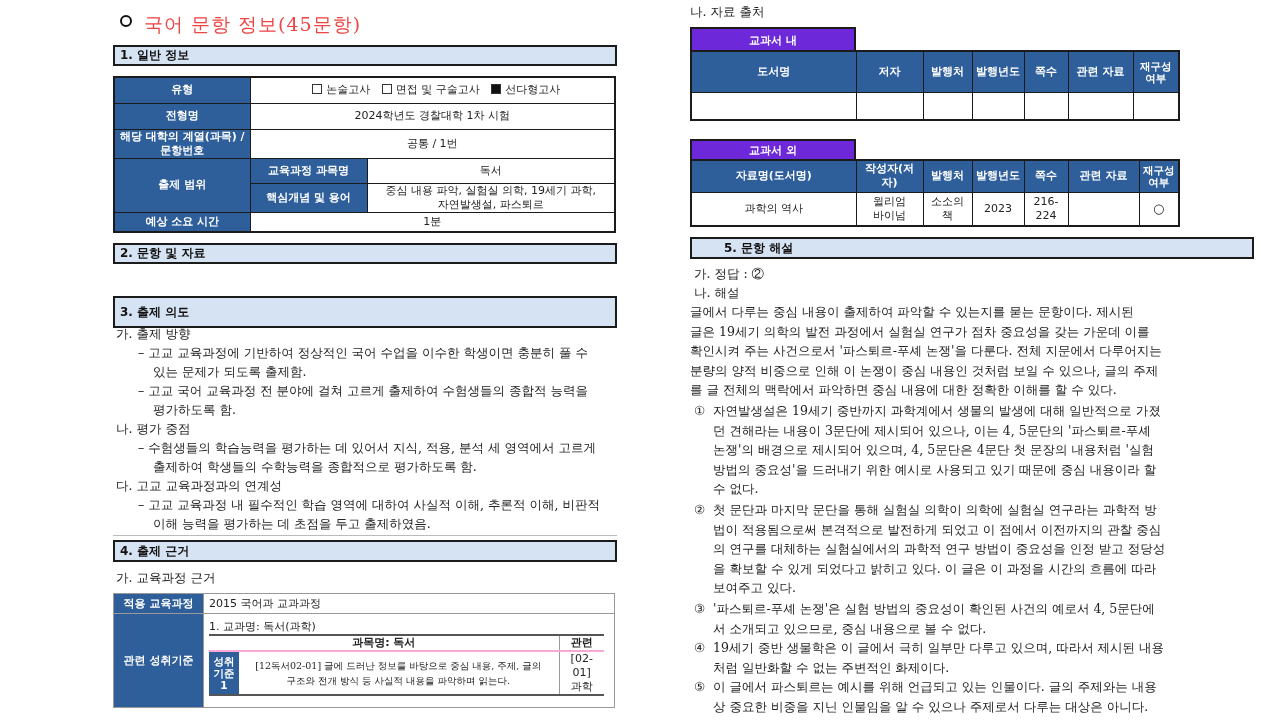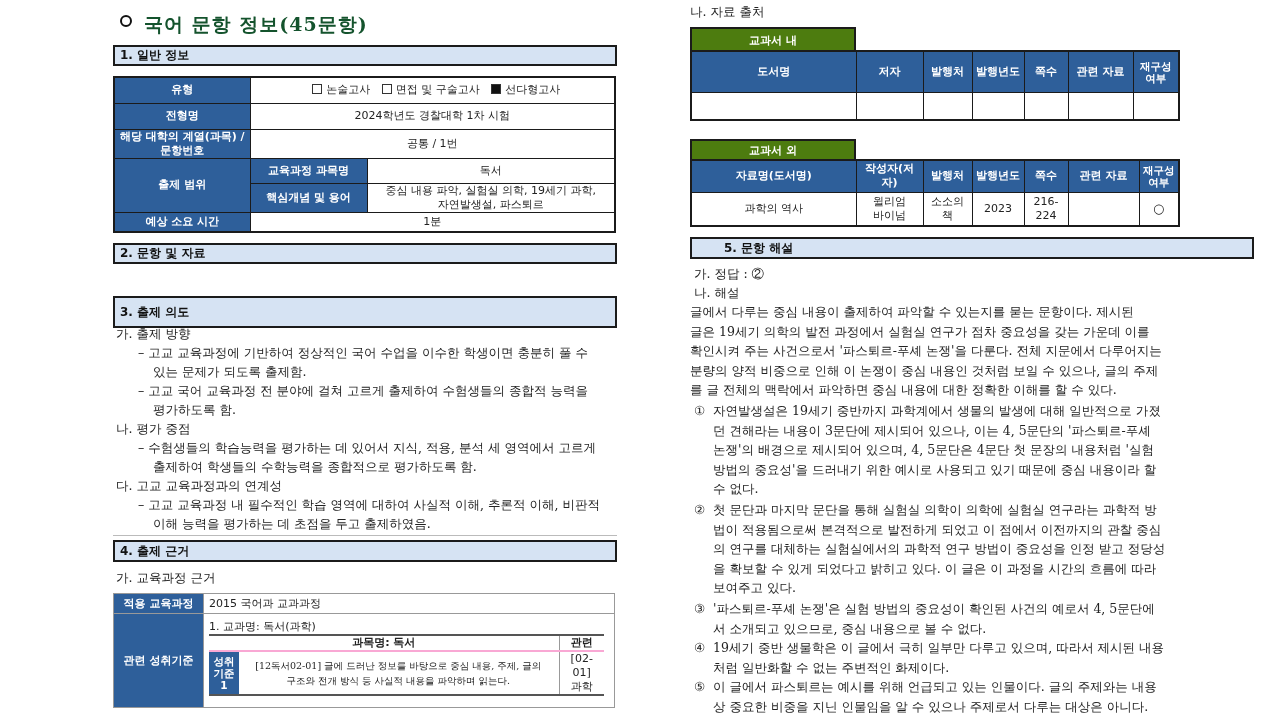--- a/index.html
+++ b/index.html
@@ -4,21 +4,21 @@
 <style>
   html,body{margin:0;padding:0;}
   body{width:1280px;height:720px;background:#ffffff;position:relative;overflow:hidden;
        font-family:"DejaVu Sans","Liberation Sans",sans-serif;color:#222;}
   .page{position:absolute;top:0;background:#fff;}
   .pageL{left:100px;width:540px;height:720px;}
   .pageR{left:668px;width:544px;height:720px;}
   .topstrip{position:absolute;left:668px;top:0;width:544px;height:2px;background:#f2f2f2;}
   .serif{font-family:"DejaVu Serif","Liberation Serif",serif;}
 
-  .doc-title{position:absolute;left:20px;top:12px;font-size:19px;font-weight:bold;letter-spacing:1px;color:#14532d;}
+  .doc-title{position:absolute;left:20px;top:12px;font-size:19px;font-weight:normal;letter-spacing:1px;color:#ef4444;}
   .doc-title .bullet{display:inline-block;width:8px;height:8px;border:2px solid #111;border-radius:50%;margin-right:12px;vertical-align:4px;}
 
   .sec-head{position:absolute;background:#d6e3f3;border:2px solid #1b1b1b;font-size:12px;font-weight:bold;
             padding-left:5px;box-sizing:border-box;display:flex;align-items:center;color:#111;}
   .blue{background:#2e5f9a;color:#fff;font-weight:bold;}
 
   table{border-collapse:collapse;position:absolute;table-layout:fixed;}
   td{font-size:11px;text-align:center;vertical-align:middle;line-height:14px;padding:0 3px;}
   .t1{left:13px;top:76px;width:503px;border:2px solid #1b1b1b;}
   .t1 td{border:1px solid #1b1b1b;}
@@ -26,21 +26,21 @@
   .txt{position:absolute;font-size:12.5px;line-height:19.4px;color:#222;white-space:nowrap;}
   .note{position:absolute;left:28px;top:271px;font-size:12.5px;}
 
   .t4{left:13px;top:593px;width:502px;border:1px solid #888;border-collapse:collapse;}
   .t4 > tbody > tr > td{border:1px solid #999;}
   .inner{position:relative;border-collapse:collapse;width:100%;}
   .inner td{font-size:11px;border:none;}
 
   .t5{border:2px solid #1b1b1b;}
   .t5 td{border:1px solid #1b1b1b;font-size:11px;}
-  .tab-label{position:absolute;background:#4d7c0f;color:#fff;font-weight:bold;font-size:11px;
+  .tab-label{position:absolute;background:#6d28d9;color:#fff;font-weight:bold;font-size:11px;
              border:2px solid #1b1b1b;border-bottom:none;box-sizing:border-box;display:flex;align-items:center;justify-content:center;}
   .sq{display:inline-block;width:8px;height:8px;border:1px solid #333;margin:0 4px 0 8px;vertical-align:-1px;}
   .sq.filled{background:#111;}
 </style>
 </head>
 <body>
 
 <div class="topstrip"></div>
 
 <div class="page pageL">

